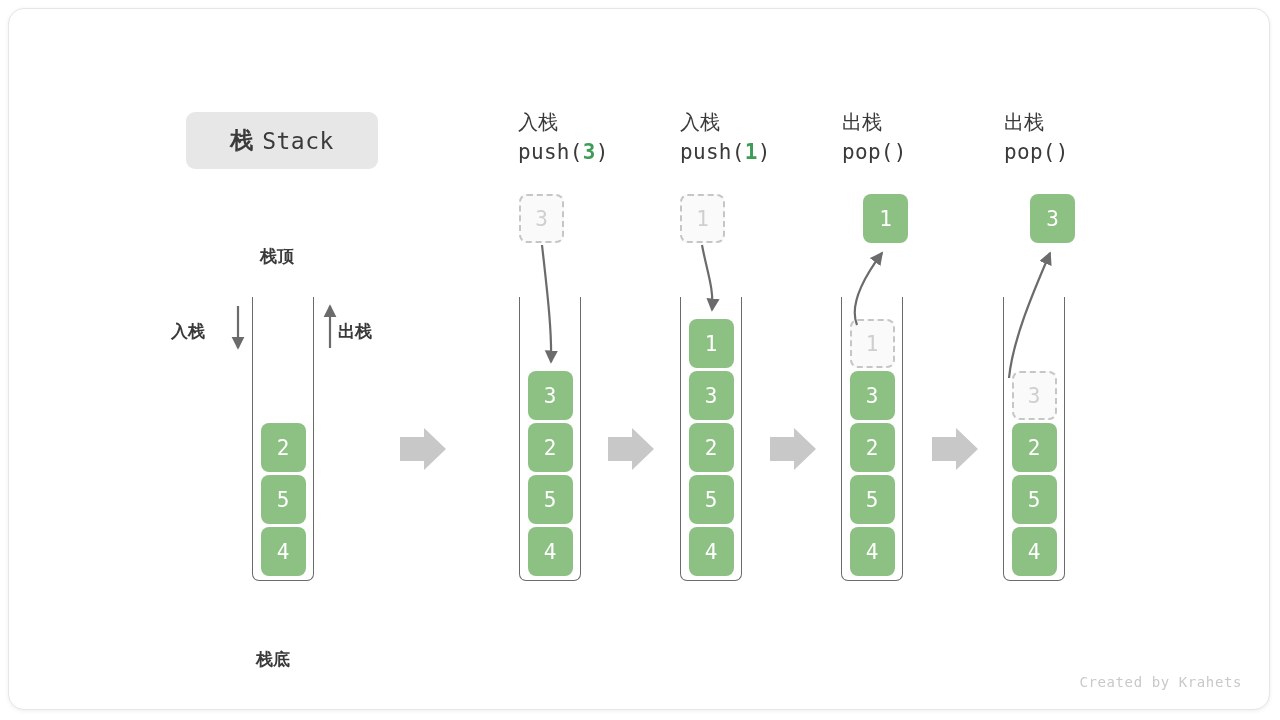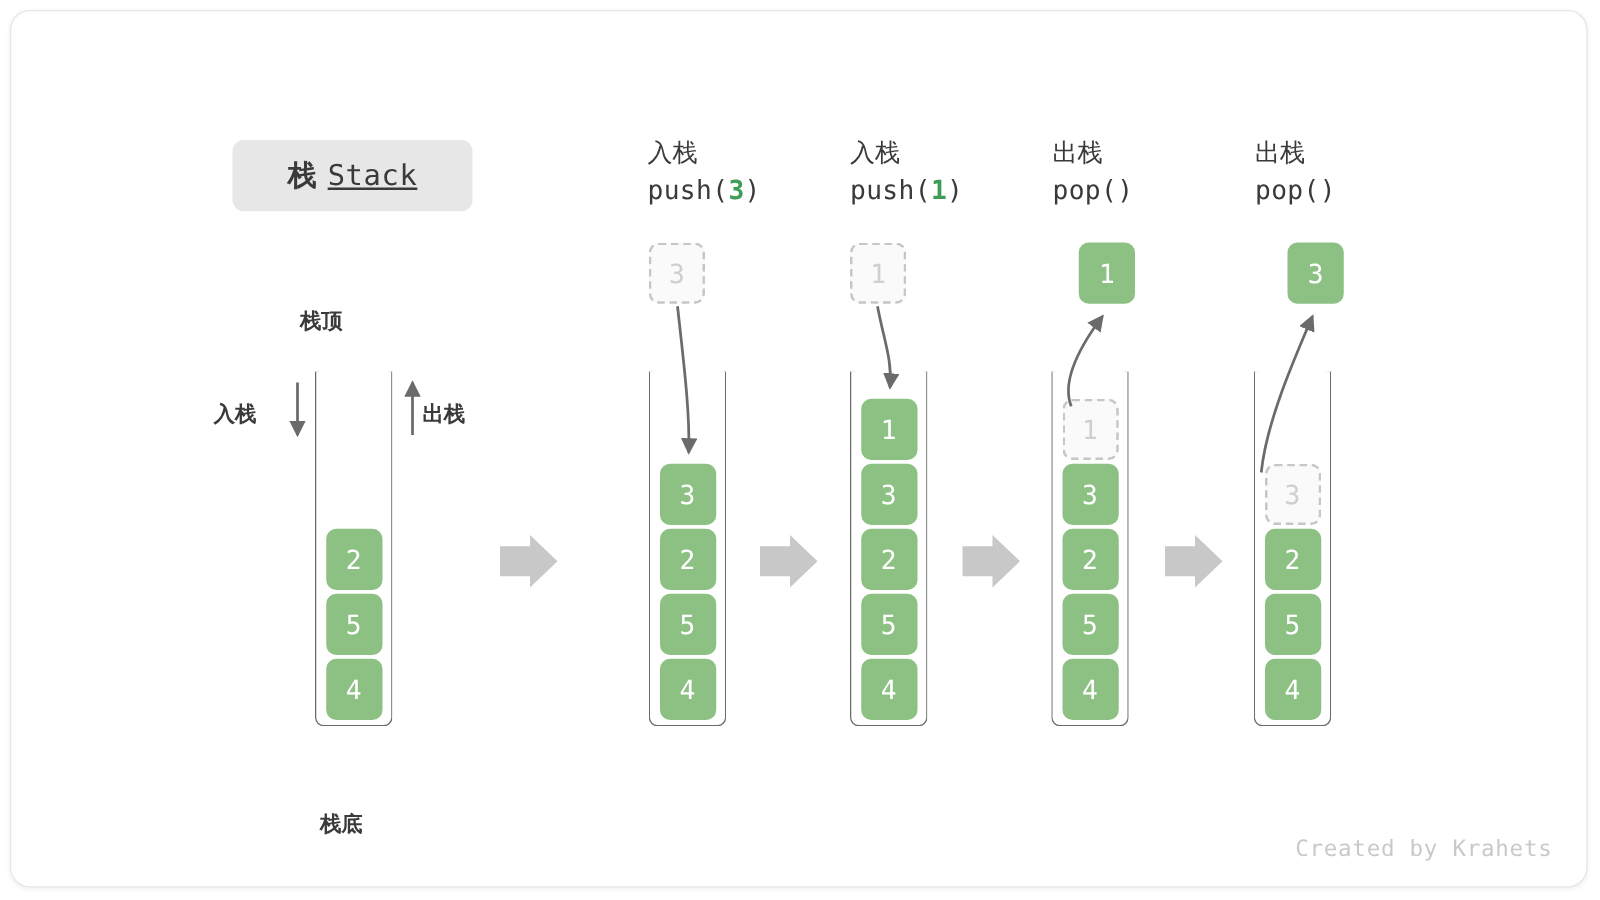--- a/index.html
+++ b/index.html
@@ -53,33 +53,32 @@
     font-family: "DejaVu Sans", sans-serif;
     font-size: 23px;
     font-weight: bold;
     color: #3a3a3a;
   }
   .title-en {
     font-family: "DejaVu Sans Mono", monospace;
     font-size: 23px;
     color: #3a3a3a;
     letter-spacing: 0.5px;
-    text-decoration: underline;
   }
 
   
   .lbl-bold-cn {
     position: absolute;
     font-family: "DejaVu Sans", sans-serif;
     font-size: 17px;
     font-weight: bold;
     color: #3a3a3a;
     white-space: nowrap;
   }
-  .lbl-top   { left: 240px; top: 245px; }
+  .lbl-top   { left: 260px; top: 245px; }
   .lbl-bottom{ left: 256px; top: 648px; }
   .lbl-in    { left: 171px; top: 320px; }
   .lbl-out   { left: 338px; top: 320px; }
 
   
   .col-head {
     position: absolute;
     white-space: nowrap;
   }
   .col-head .cn {
@@ -179,21 +178,21 @@
     height: 720px;
     pointer-events: none;
   }
 
   
   .credit {
     position: absolute;
     right: 38px;
     bottom: 30px;
     font-family: "DejaVu Sans Mono", monospace;
-    font-size: 18px;
+    font-size: 14px;
     color: #c9c9c9;
     letter-spacing: 0.6px;
   }
 </style>
 </head>
 <body>
 
 <div id="canvas">
 
   <div class="card-frame"></div>

